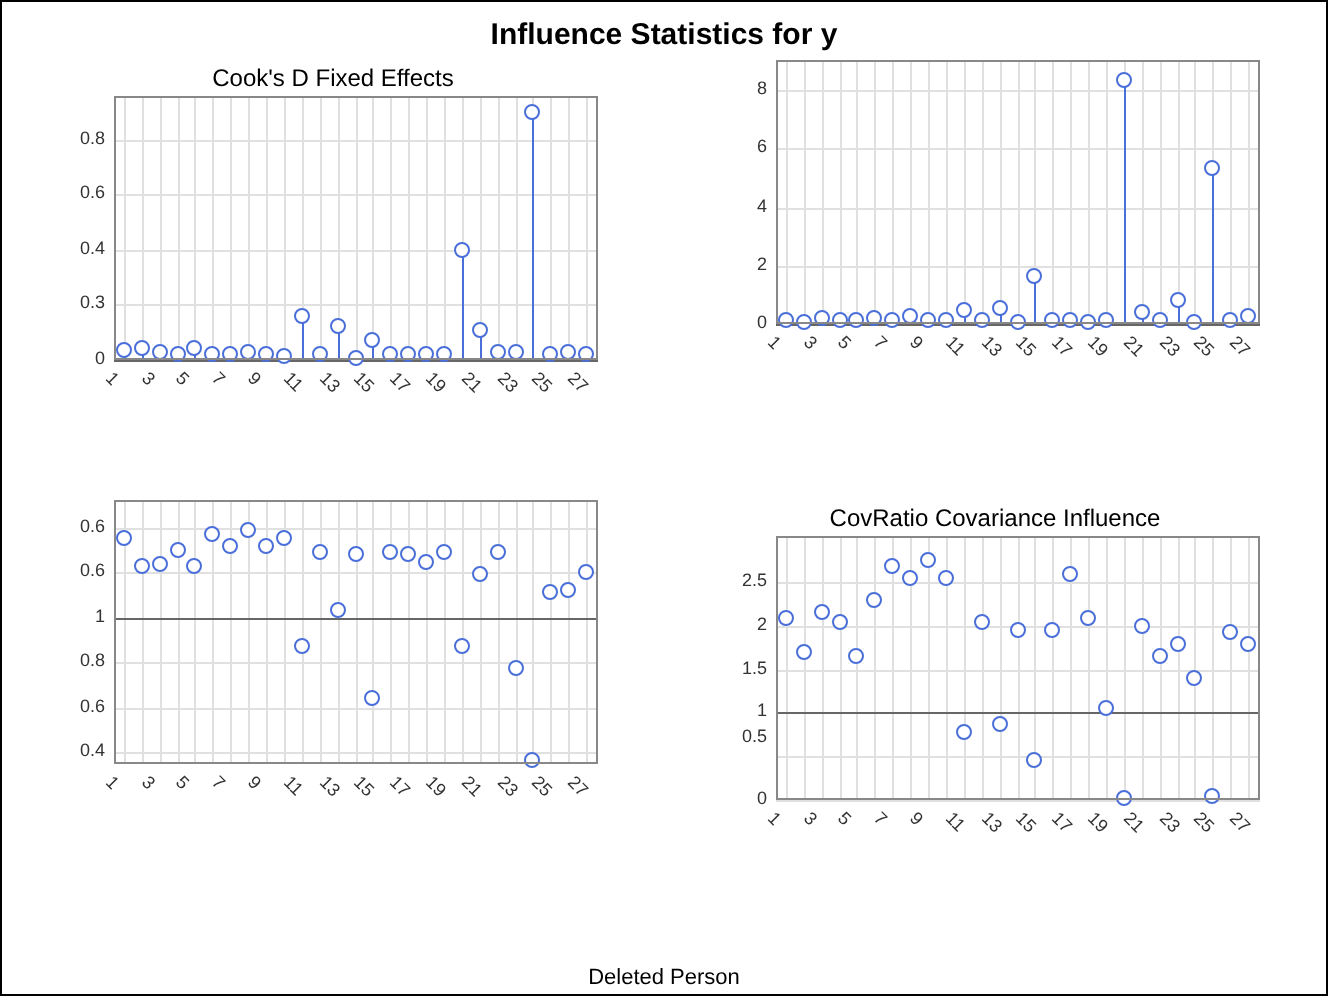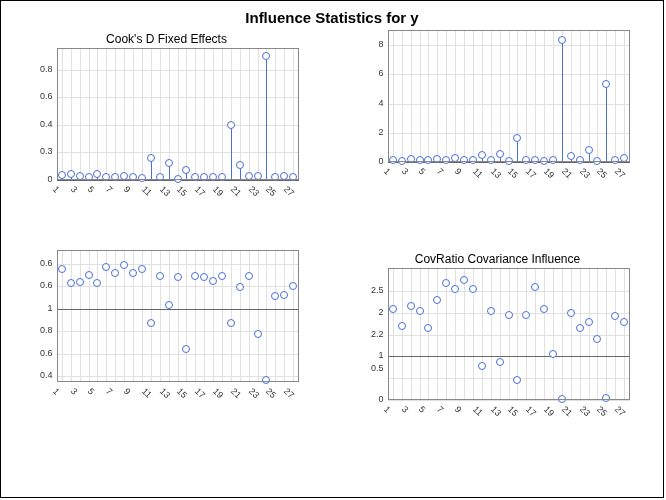--- a/index.html
+++ b/index.html
@@ -432,21 +432,21 @@
           <div class="grid-line" style="left: 239.971px; top: 0px; width: 1px; height: 132px;"></div>
           <div class="grid-line" style="left: 248.868px; top: 0px; width: 1px; height: 132px;"></div>
           <div class="grid-line" style="left: 257.765px; top: 0px; width: 1px; height: 132px;"></div>
           <div class="grid-line" style="left: 266.662px; top: 0px; width: 1px; height: 132px;"></div>
           <div class="tick-label" style="right: 254px; top: 126px; text-align: right; width: 26px;">0</div>
           <div class="grid-line" style="left: 30px; top: 132px; height: 1px; width: 242px;"></div>
           <div class="tick-label" style="right: 254px; top: 95px; text-align: right; width: 26px;">0.5</div>
           <div class="grid-line" style="left: 30px; top: 110.246px; height: 1px; width: 242px;"></div>
           <div class="tick-label" style="right: 254px; top: 82.4912px; text-align: right; width: 26px;">1</div>
           <div class="grid-line" style="left: 30px; top: 88.4912px; height: 1px; width: 242px;"></div>
-          <div class="tick-label" style="right: 254px; top: 60.7368px; text-align: right; width: 26px;">2.2</div>
+          <div class="tick-label" style="right: 254px; top: 60.7368px; text-align: right; width: 26px;">1.5</div>
           <div class="grid-line" style="left: 30px; top: 66.7368px; height: 1px; width: 242px;"></div>
           <div class="tick-label" style="right: 254px; top: 38.9825px; text-align: right; width: 26px;">2</div>
           <div class="grid-line" style="left: 30px; top: 44.9825px; height: 1px; width: 242px;"></div>
           <div class="tick-label" style="right: 254px; top: 17.2281px; text-align: right; width: 26px;">2.5</div>
           <div class="grid-line" style="left: 30px; top: 23.2281px; height: 1px; width: 242px;"></div>
           <div class="tick-label" style="left: 31.3382px; top: 136px; transform: rotate(45deg); transform-origin: left top;">1</div>
           <div class="tick-label" style="left: 49.1324px; top: 136px; transform: rotate(45deg); transform-origin: left top;">3</div>
           <div class="tick-label" style="left: 66.9265px; top: 136px; transform: rotate(45deg); transform-origin: left top;">5</div>
           <div class="tick-label" style="left: 84.7206px; top: 136px; transform: rotate(45deg); transform-origin: left top;">7</div>
           <div class="tick-label" style="left: 102.515px; top: 136px; transform: rotate(45deg); transform-origin: left top;">9</div>
@@ -484,13 +484,14 @@
           <div class="dot" style="left: 222.176px; top: 60.2105px;"></div>
           <div class="dot" style="left: 231.074px; top: 53.6842px;"></div>
           <div class="dot" style="left: 239.971px; top: 71.0877px;"></div>
           <div class="dot" style="left: 248.868px; top: 129.825px;"></div>
           <div class="dot" style="left: 257.765px; top: 48.0281px;"></div>
           <div class="dot" style="left: 266.662px; top: 53.6842px;"></div>
           <div style="position: absolute; left: 30px; top: 0px; width: 242px; height: 132px; border: 1px solid rgb(136, 136, 136); box-sizing: border-box; pointer-events: none;"></div>
         </div>
     </div>
   </div>
+  <div class="x-axis-label">Deleted Person</div>
 </div>
 
 </body></html>

